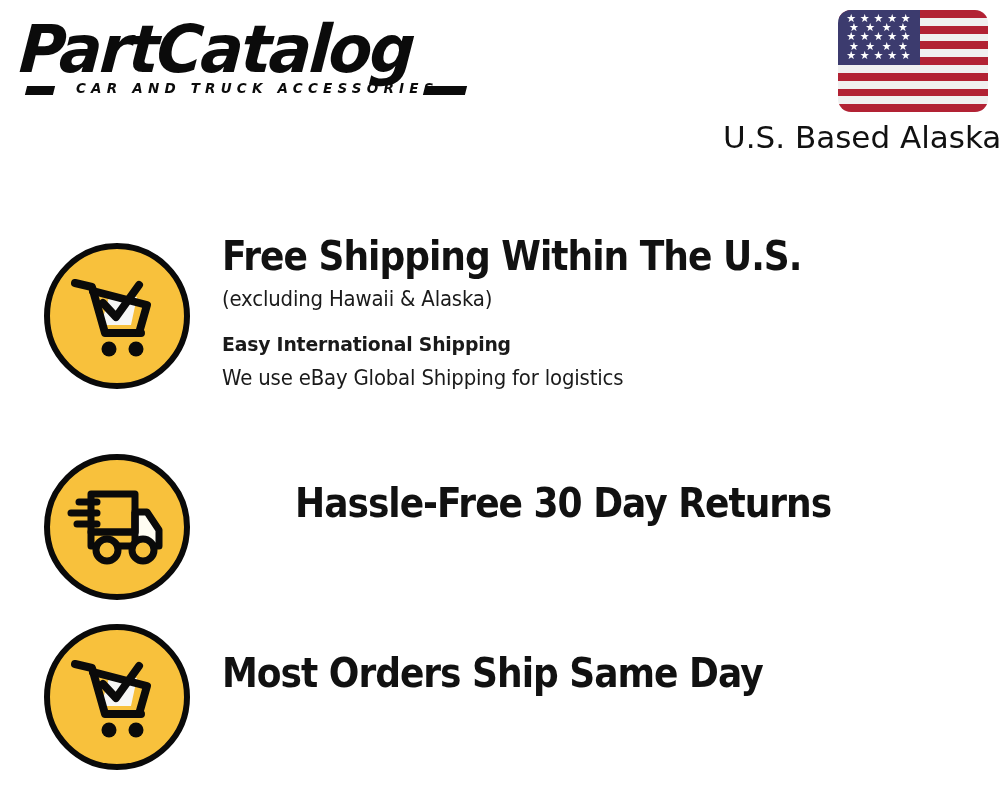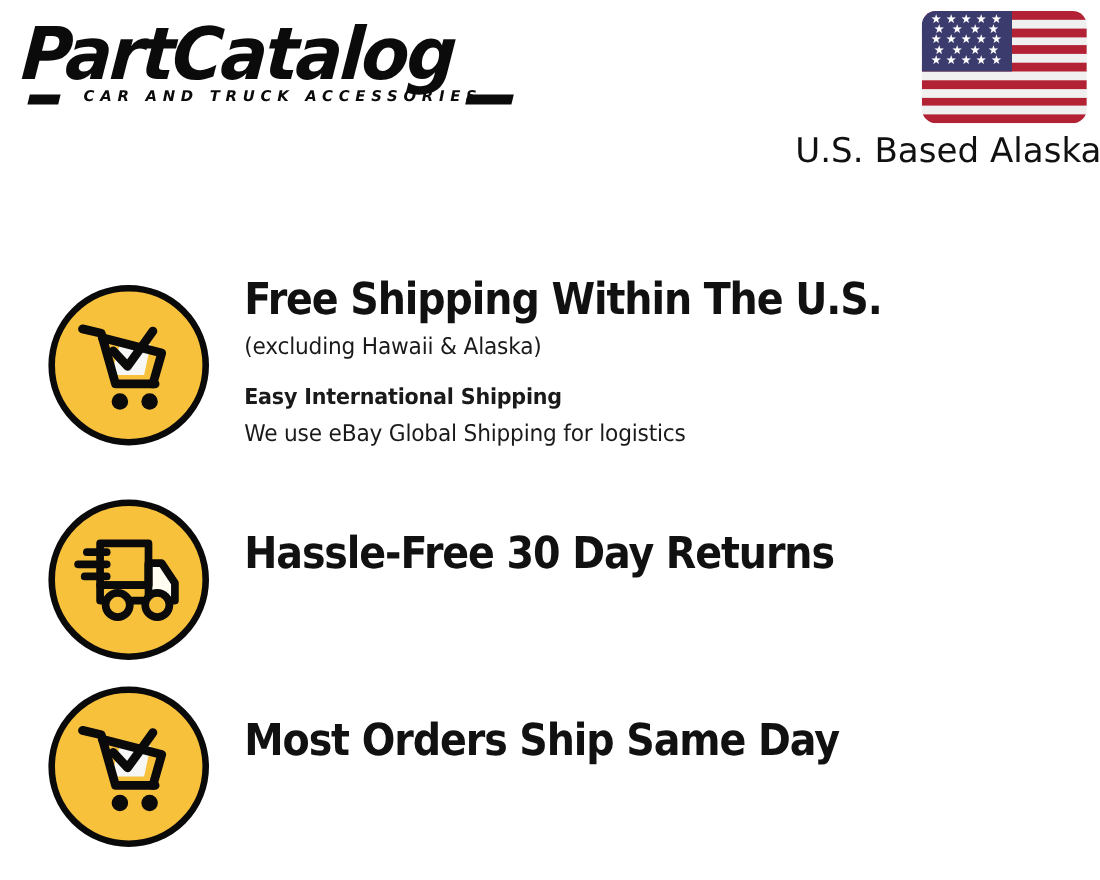--- a/index.html
+++ b/index.html
@@ -131,21 +131,21 @@
     position: absolute;
     left: 0;
     top: 232px;
     width: 1000px;
   }
   .feature-row {
     position: absolute;
     left: 0;
     width: 1000px;
   }
-  #feature-row-0 { top: 16px;   height: 182px; }
+  #feature-row-0 { top: 0px;   height: 182px; }
   #feature-row-1 { top: 181px; height: 172px; }
   #feature-row-2 { top: 351px; height: 172px; padding-left: 25px; }
 
   .feature-icon {
     position: absolute;
     left: 44px;
     width: 146px;
     height: 146px;
     border-radius: 50%;
     background: #F8C13C;
@@ -162,21 +162,21 @@
     top: 50%;
     transform: translate(-50%, -50%);
   }
 
   .feature-text {
     position: absolute;
     left: 222px;
     right: 20px;
   }
   #feature-row-0 .feature-text { top: 0px; }
-  #feature-row-1 .feature-text { top: 66px; }
+  #feature-row-1 .feature-text { top: 66px; text-align: center; }
   #feature-row-2 .feature-text { top: 66px; }
 
   .feature-heading {
     font-family: "DejaVu Sans", sans-serif;
     font-weight: 700;
     font-size: 40px;
     line-height: 48px;
     letter-spacing: -1.1px;
     color: #111111;
     transform: scaleX(0.90);

